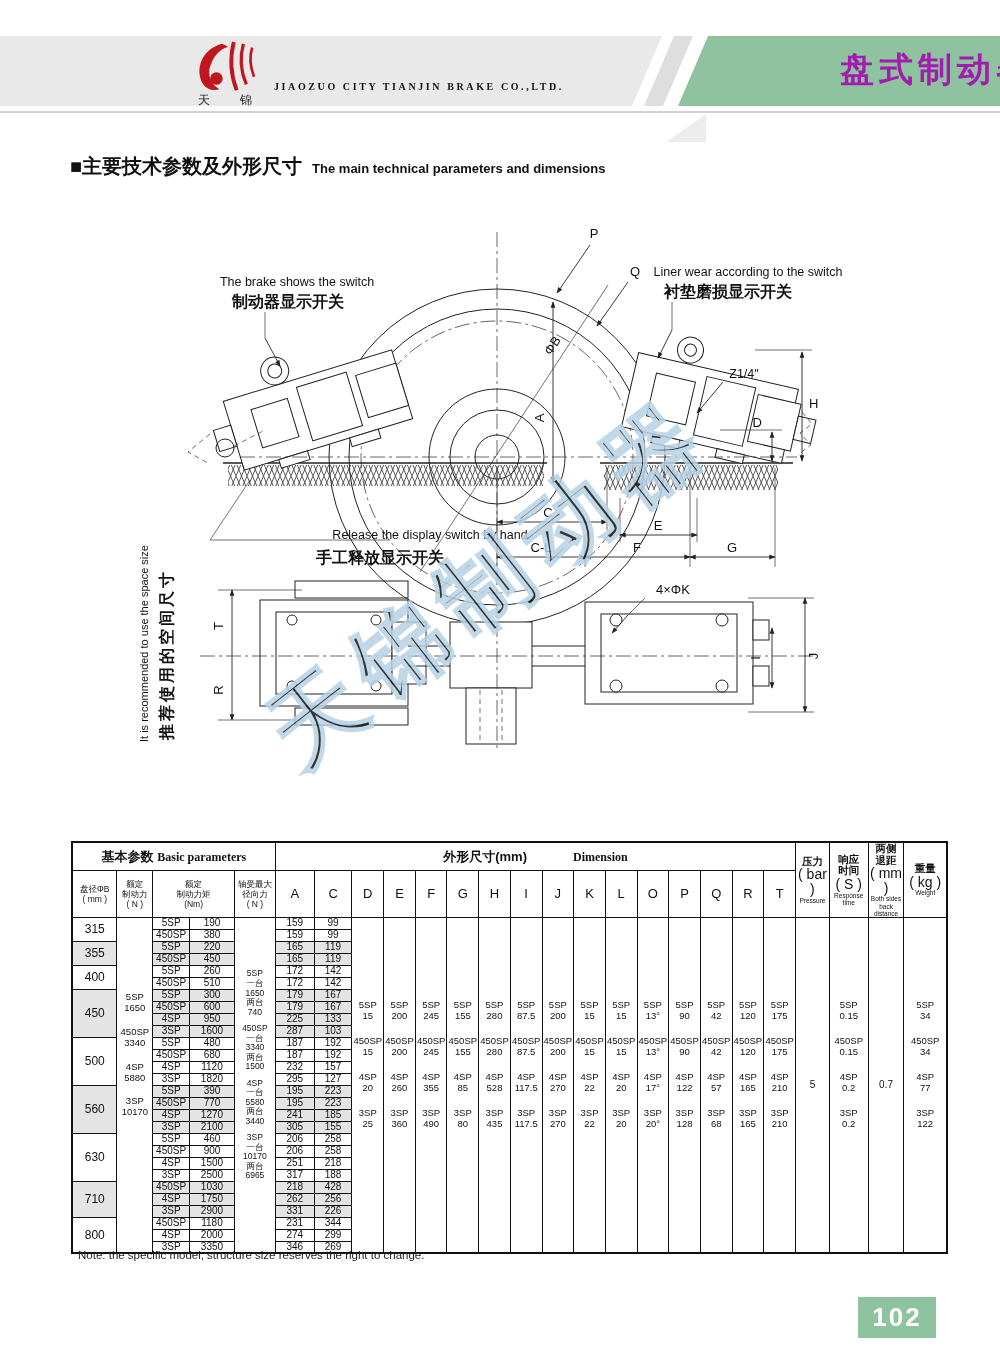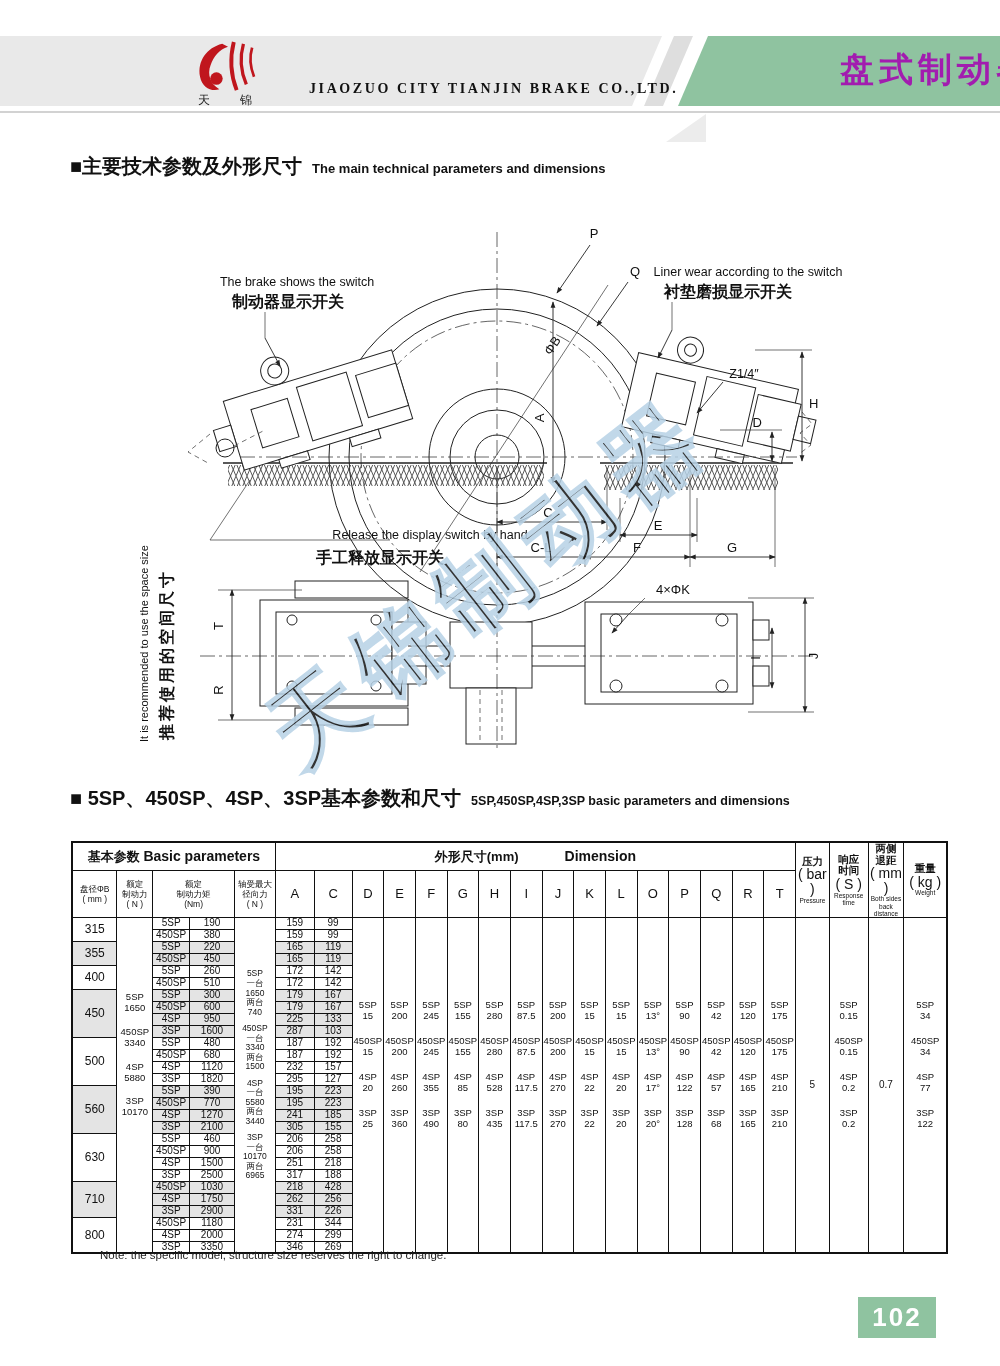--- a/index.html
+++ b/index.html
@@ -14,22 +14,22 @@
   .band-notch{position:absolute;left:666px;top:78px;width:40px;height:28px;background:#ececec;
               clip-path:polygon(0 100%,100% 100%,100% 0);}
   .band-underline{position:absolute;left:0;top:111px;width:1000px;height:2px;background:#d2d2d2;}
   .product-title{position:absolute;left:743px;top:11px;width:292px;text-align:right;
                  font-size:34px;font-weight:bold;letter-spacing:5px;color:#a21caf;}
   .logo-swirl{position:absolute;left:192px;top:4px;width:72px;height:54px;}
   .logo-cn{position:absolute;left:198px;top:56px;font-size:12px;letter-spacing:30px;color:#222;
            font-family:"Liberation Serif",serif;white-space:nowrap;}
   .company-cn{position:absolute;left:272px;top:8px;font-size:28px;font-weight:bold;
               font-family:"Liberation Serif",serif;letter-spacing:1px;white-space:nowrap;}
-  .company-en{position:absolute;left:274px;top:45px;font-size:14px;font-weight:bold;
-              font-family:"Liberation Serif",serif;letter-spacing:2.6px;white-space:nowrap;margin-left:35px;}
+  .company-en{position:absolute;left:274px;top:45px;font-size:10px;font-weight:bold;
+              font-family:"Liberation Serif",serif;letter-spacing:2.6px;white-space:nowrap;}
 
   
   .sec{position:absolute;display:flex;align-items:baseline;white-space:nowrap;justify-content:center;}
   .sec1{left:70px;top:153px;}
   .sec2{left:70px;top:785px;}
   .sec-cn{font-size:20px;font-weight:bold;}
   .sec-en{font-size:13px;font-weight:bold;margin-left:10px;}
   .sec2 .sec-en{font-size:12.5px;}
 
   
@@ -52,40 +52,40 @@
 
   
   .tbl-wrap{position:absolute;left:71px;top:841px;}
   table{border-collapse:collapse;table-layout:fixed;width:877px;border:2px solid #111;}
   td{border:1px solid #111;text-align:center;vertical-align:middle;padding:0;
      font-size:10px;line-height:1.05;overflow:hidden;}
   tr.hr1{height:26px;}
   tr.hr2{height:42px;}
   tr.body-row{height:12px;}
   .hr1 td{font-size:13px;font-weight:bold;}
-  .enb{font-size:14px;font-weight:bold;}
+  .enb{font-size:12px;font-weight:bold;font-family:Liberation Serif, serif;}
   .hr2 td{font-size:8.5px;line-height:1.18;}
   .hr2 td.dl{font-size:13px;font-weight:normal;}
   .cns{font-size:10.5px;font-weight:bold;line-height:1.1;}
   .unit{font-size:14px;font-weight:normal;}
   .ens{font-size:6.5px;line-height:1.1;font-weight:normal;}
   tr.shade td{background:#e4e4e4;}
   td.tall{background:#fff;}
   td.dia{font-size:12px;}
   .stack{display:flex;flex-direction:column;justify-content:center;gap:13px;}
   .stack .entry div{line-height:1.15;font-size:9.5px;}
   .stack-force{transform:translateY(-30px);}
   .stack-dim{transform:translateY(-20px);gap:14px;}
   .stack-radial{transform:translateY(-10px);gap:7px;}
   .stack-radial .entry div{font-size:8.5px;line-height:1.12;}
 
   
   .note{position:absolute;left:78px;top:1247px;}
   .note-cn{font-size:13px;color:#222;}
-  .note-en{font-size:11.5px;color:#222;margin-top:2px;margin-left:22px;}
+  .note-en{font-size:11.5px;color:#222;margin-top:2px;}
   .badge{position:absolute;left:858px;top:1297px;width:78px;height:41px;background:#8fc3a0;
          color:#fff;font-size:26px;font-weight:bold;display:flex;align-items:center;
          justify-content:center;letter-spacing:2px;}
 </style>
 </head>
 <body>
 
 <div class="page">
 
   <div class="band">
@@ -253,24 +253,20 @@
       <text x="596" y="404" class="dl">4×ΦK</text>
       <text transform="translate(163,436) rotate(-90)" class="dl" text-anchor="middle">T</text>
       <text transform="translate(163,500) rotate(-90)" class="dl" text-anchor="middle">R</text>
       <text transform="translate(758,466) rotate(-90)" class="dl" text-anchor="middle">J</text>
       <text transform="translate(700,468) rotate(-90)" class="dl" text-anchor="middle">I</text>
 
       <text transform="translate(240,580) rotate(-38)" class="wm">天锦制动器</text>
     </svg>
   </div>
 
-  <div class="sec sec2">
-    <span class="sec-cn">■ 5SP、450SP、4SP、3SP基本参数和尺寸</span>
-    <span class="sec-en">5SP,450SP,4SP,3SP basic parameters and dimensions</span>
-  </div>
 
   <div class="tbl-wrap">
     <table id="params-table">
         <colgroup>
           <col style="width:44px">
           <col style="width:35px">
           <col style="width:36px">
           <col style="width:44px">
           <col style="width:40px">
           <col style="width:38px">

